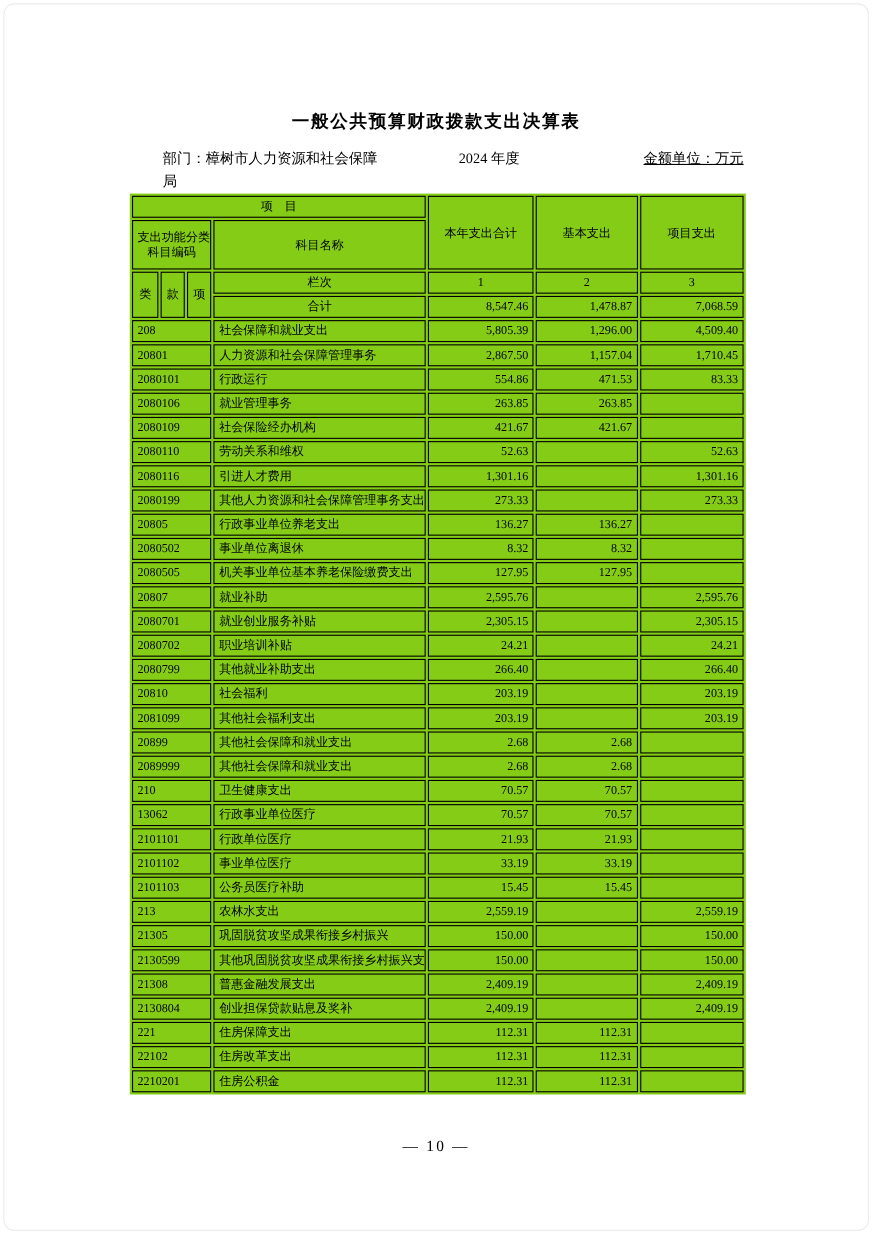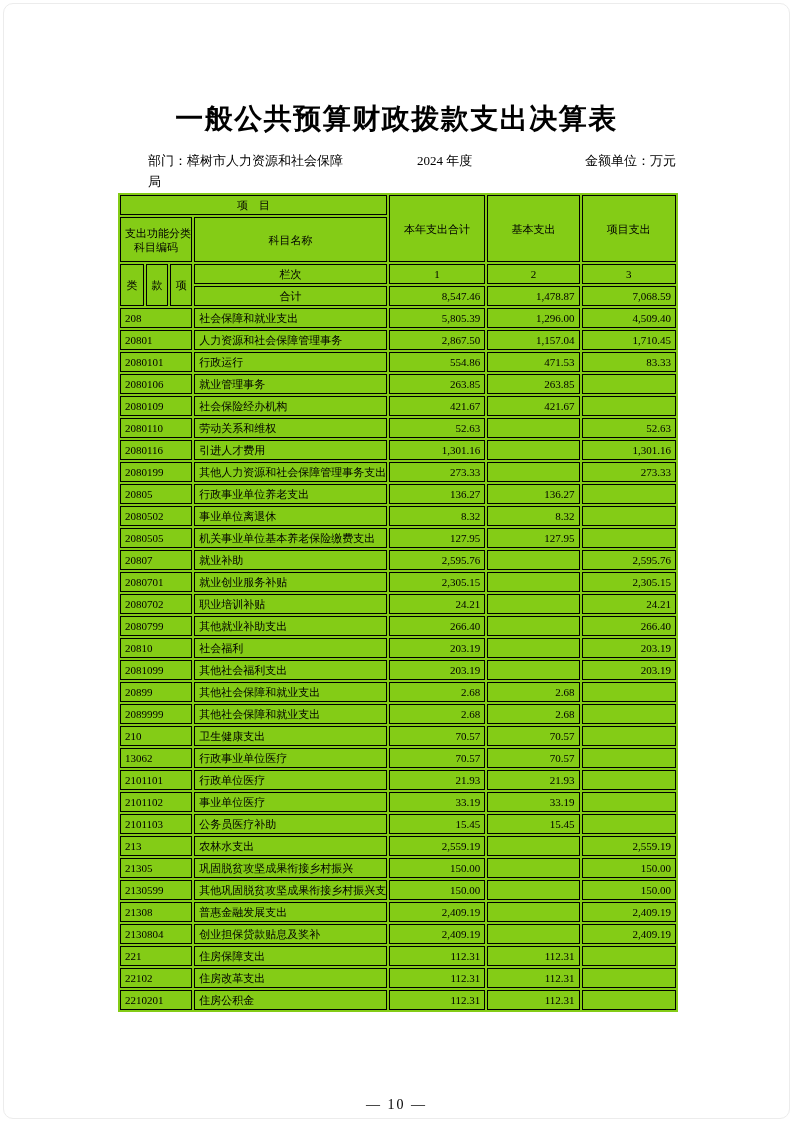--- a/index.html
+++ b/index.html
@@ -19,33 +19,33 @@
     position: absolute; inset: 3px;
     border: 1px solid #ececec;
     border-radius: 10px;
     pointer-events: none;
   }
   .doc-title {
     padding-top: 100px;
     text-align: center;
     font-family: "Liberation Sans", "DejaVu Sans", sans-serif;
     font-weight: 700;
-    font-size: 28px;
+    font-size: 16px;
     letter-spacing: 1.5px;
   }
   .meta {
     width: 556px;
     margin: 12px 0 0 120px;
     font-size: 13px;
   }
   .meta-row1 { text-align: right; line-height: 17px; }
   .meta-row2 { display: flex; align-items: flex-start; line-height: 21px; }
   .dept { width: 205px; margin-left: 28px; }
   .year { margin-left: 64px; white-space: nowrap; }
-  .unit { margin-left: auto; white-space: nowrap; }
+  .unit { margin-left: auto; white-space: nowrap; text-decoration: underline; }
 
   table.budget {
     table-layout: fixed;
     border-collapse: separate;
     border-spacing: 2px;
     margin: 1px 0 0 118px;
     width: 560px;
     background: #84cc16;
   }
   td {
@@ -59,21 +59,21 @@
   }
   .c { text-align: center; }
   .r { text-align: right; }
   .l { text-align: left; }
   .rh1 td { height: 16px; }
   .h-big { height: 45px; }
   .num { font-variant-numeric: tabular-nums; }
   .pagenum {
     position: absolute;
     left: 0; right: 0;
-    top: 1097px;
+    top: 1035px;
     text-align: center;
     font-size: 14px;
     letter-spacing: 2px;
   }
 </style>
 </head>
 <body>
 
 <div class="page">
   <div class="page-outline"></div>

